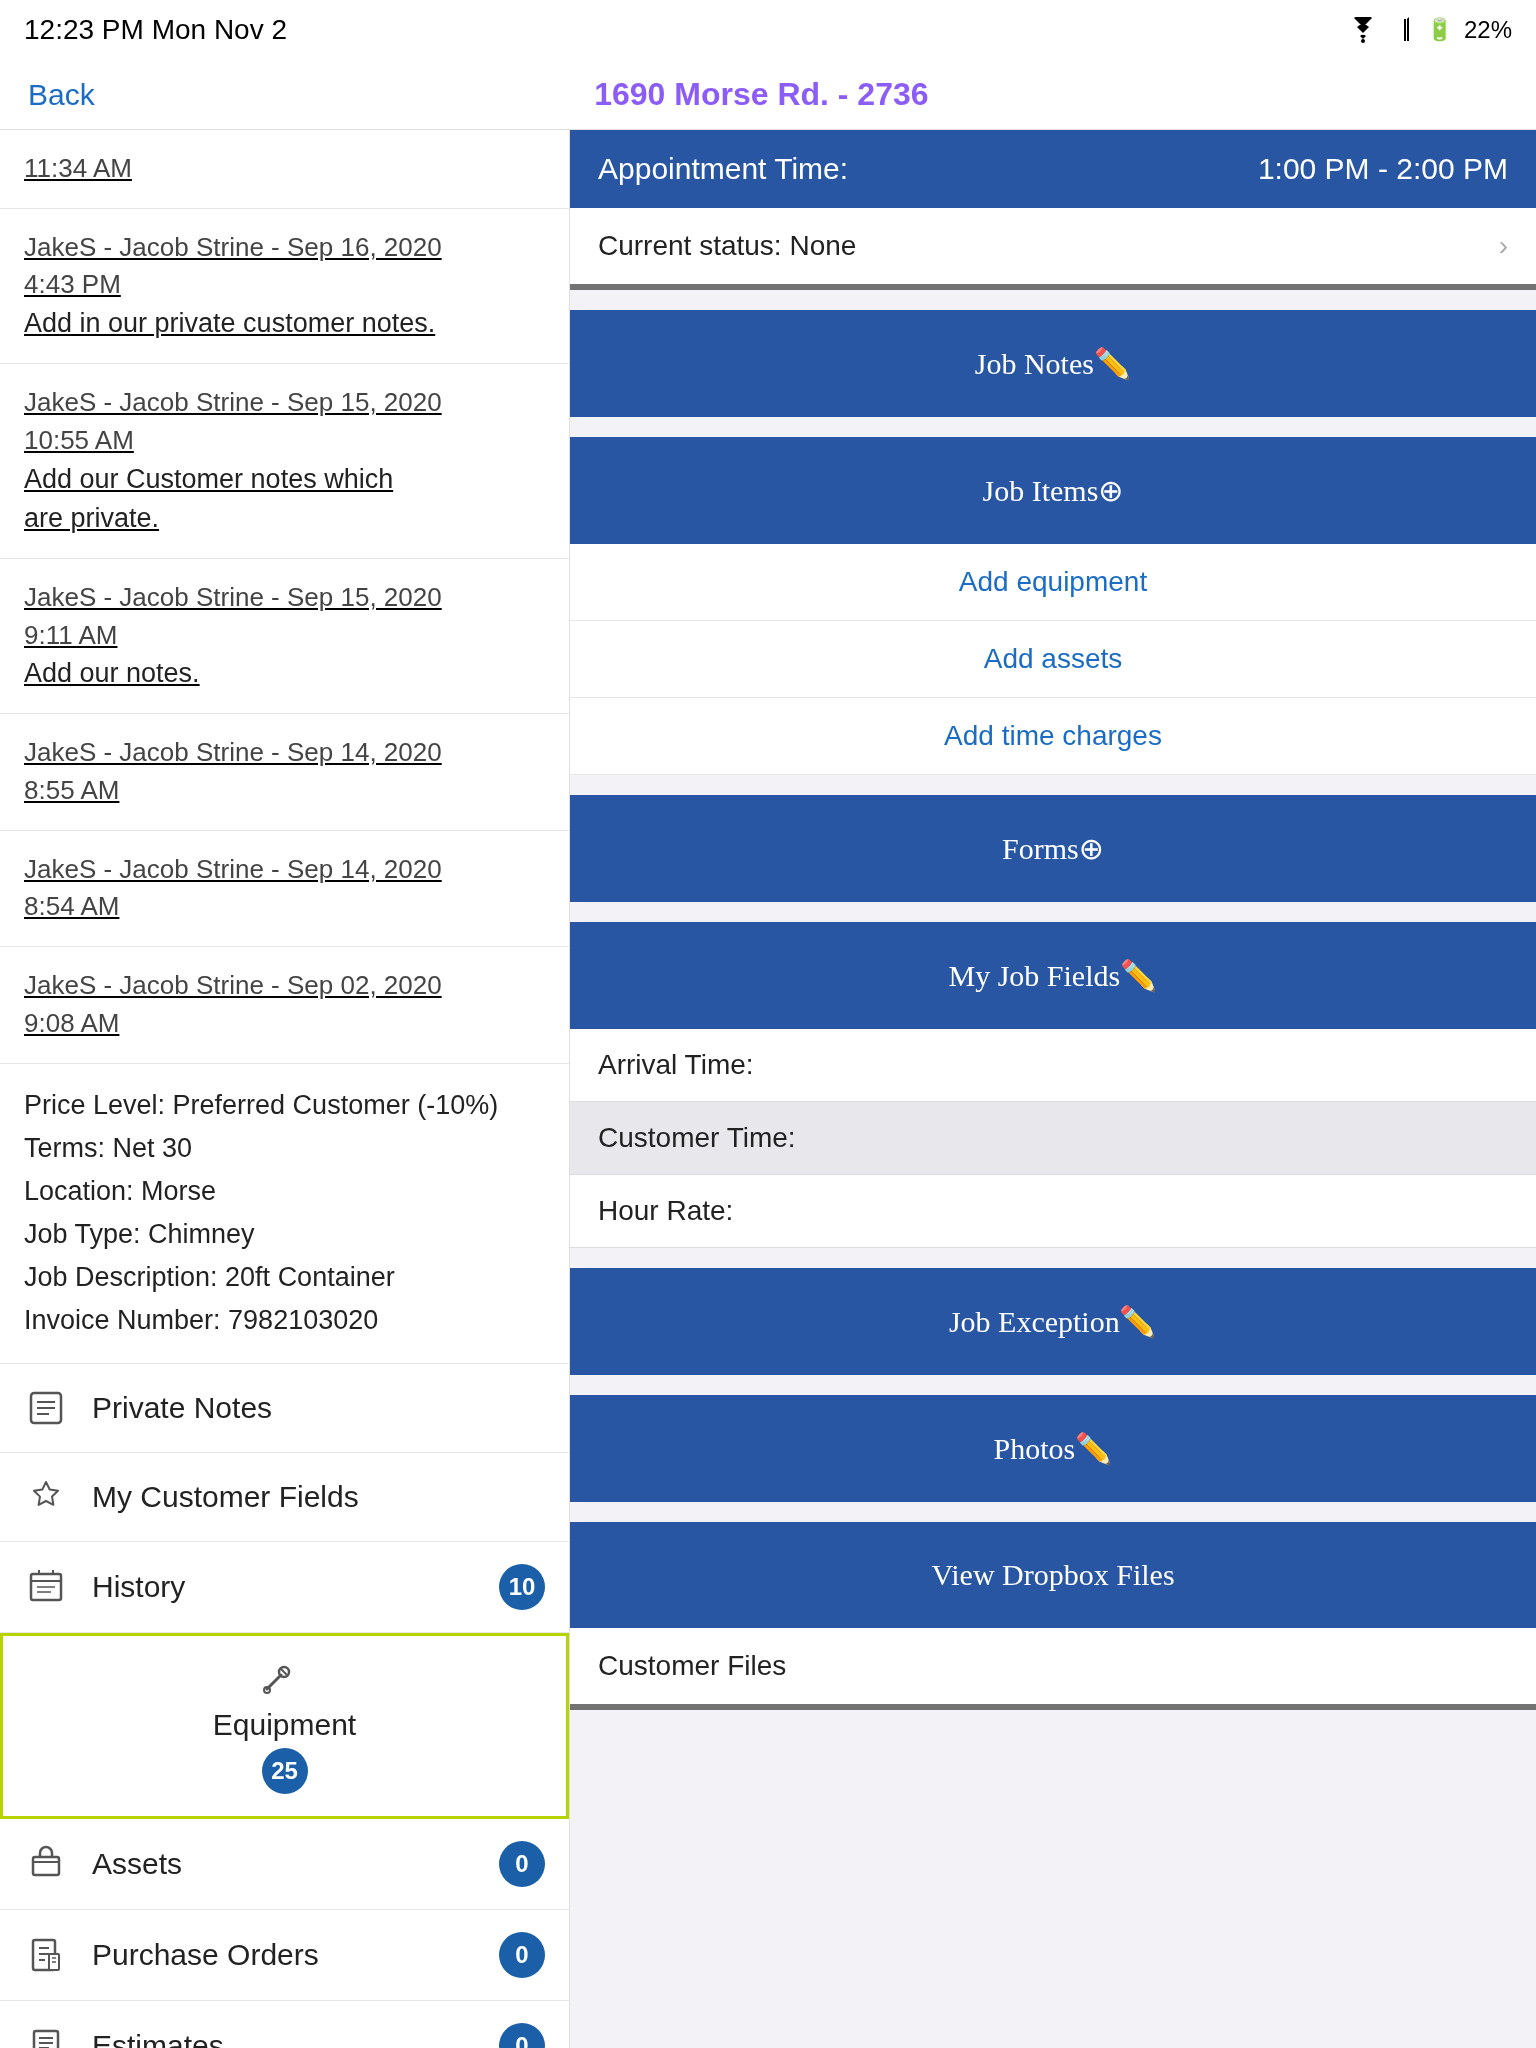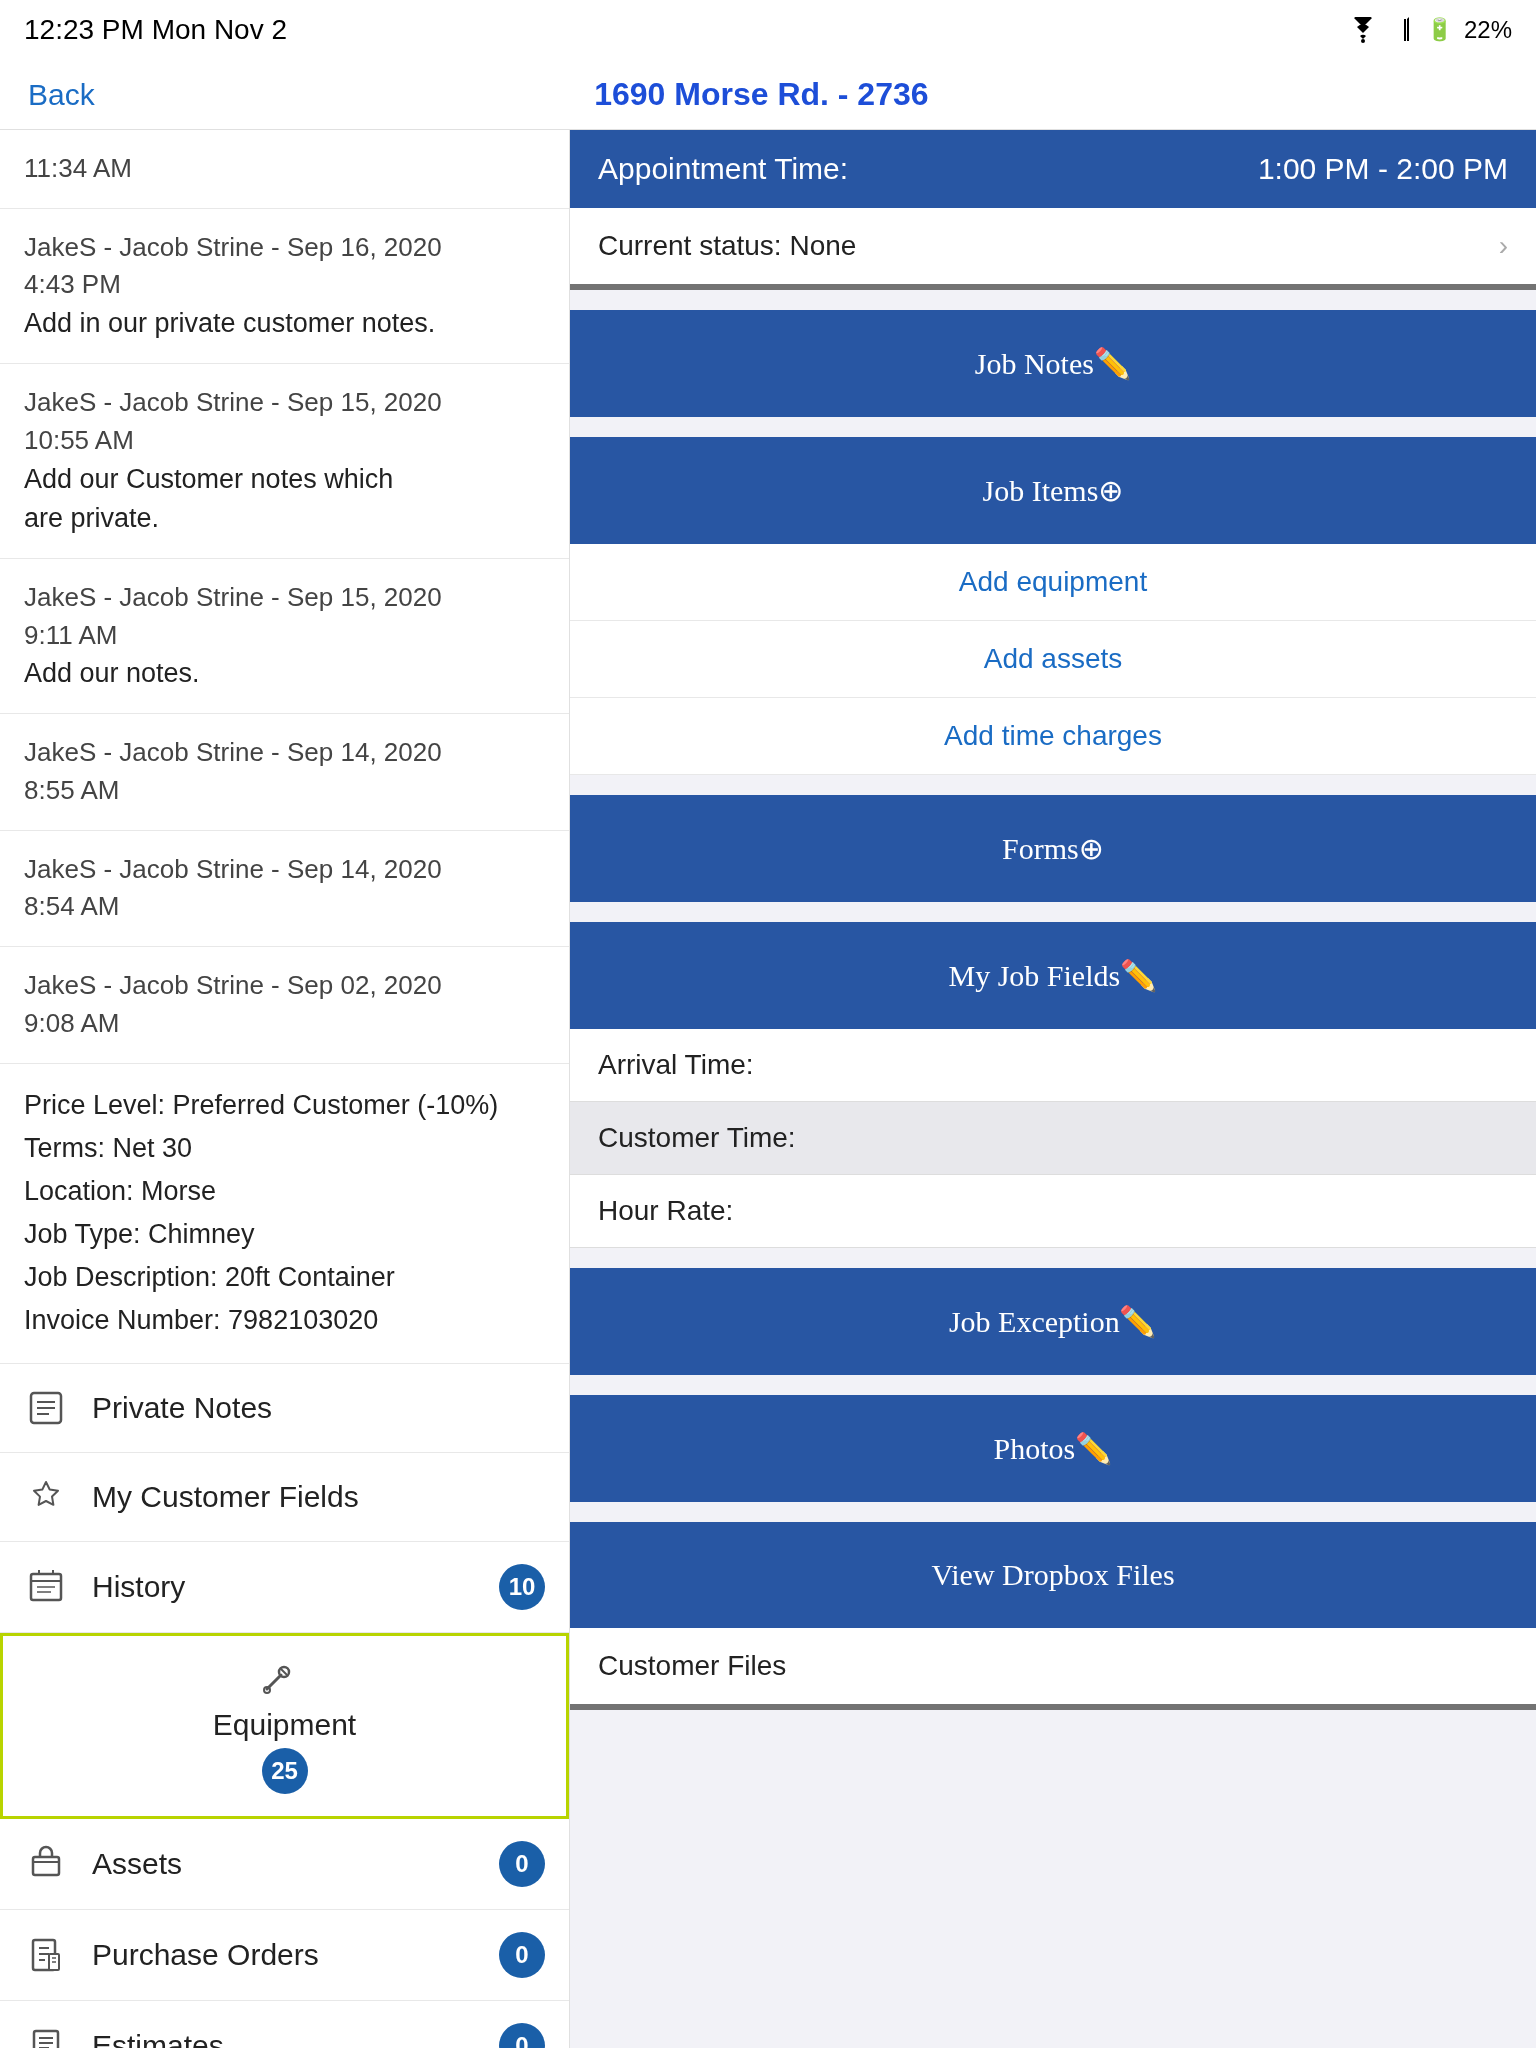--- a/index.html
+++ b/index.html
@@ -38,21 +38,21 @@
       border-bottom: 1px solid #e0e0e0;
     }
     .header-back {
       color: #1a6cc4;
       font-size: 30px;
       font-weight: 400;
     }
     .header-title {
       font-size: 32px;
       font-weight: 700;
-      color: #1d4ed8;
+      color: #8b5cf6;
       text-align: center;
     }
     .header-spacer { width: 80px; }
 
     
     .main-layout {
       display: flex;
       width: 100%;
       align-items: flex-start;
     }
@@ -61,20 +61,21 @@
     .left-col {
       width: 570px;
       flex-shrink: 0;
       background: #fff;
       border-right: 1px solid #e0e0e0;
     }
 
     
     .history-entries {
       padding: 0;
+      text-decoration: underline;
     }
     .history-entry {
       padding: 20px 24px;
       border-bottom: 1px solid #e8e8e8;
       font-size: 27px;
       line-height: 1.45;
       color: #222;
     }
     .history-entry .entry-meta {
       color: #444;

